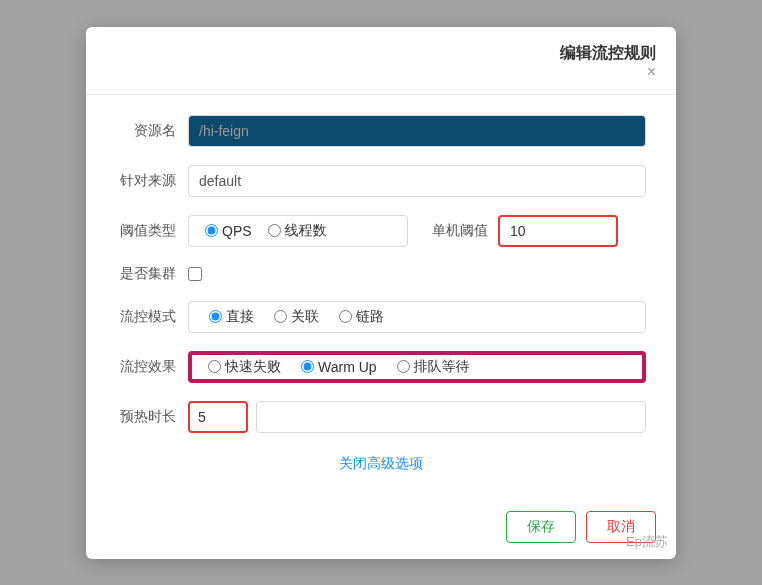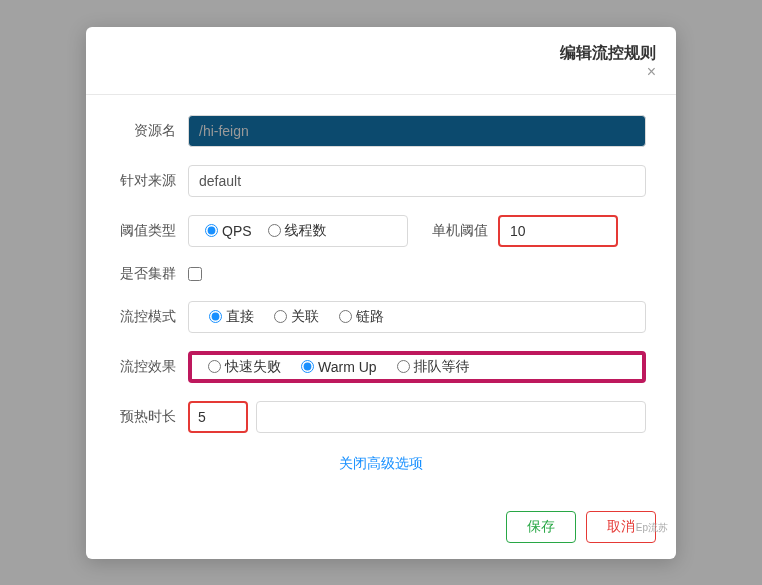--- a/index.html
+++ b/index.html
@@ -228,23 +228,23 @@
       background: #fff;
       color: #e53935;
       border: 1px solid #e53935;
       border-radius: 4px;
       padding: 6px 20px;
       font-size: 14px;
       cursor: pointer;
     }
     .watermark {
       position: absolute;
-      bottom: 24px;
+      bottom: 8px;
       right: 8px;
-      font-size: 10px;
+      font-size: 13px;
       color: #aaa;
     }
   </style>
 </head>
 <body>
 
 <div class="dialog-overlay">
   <div class="dialog">
     <div class="dialog-header">
       <span class="dialog-title">编辑流控规则</span>

